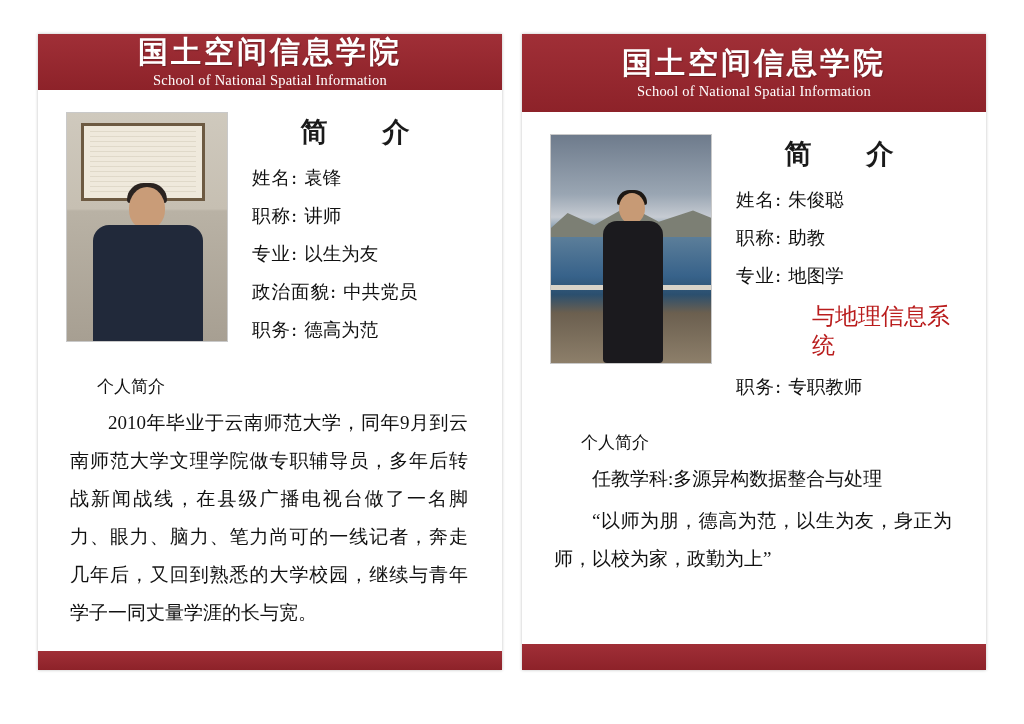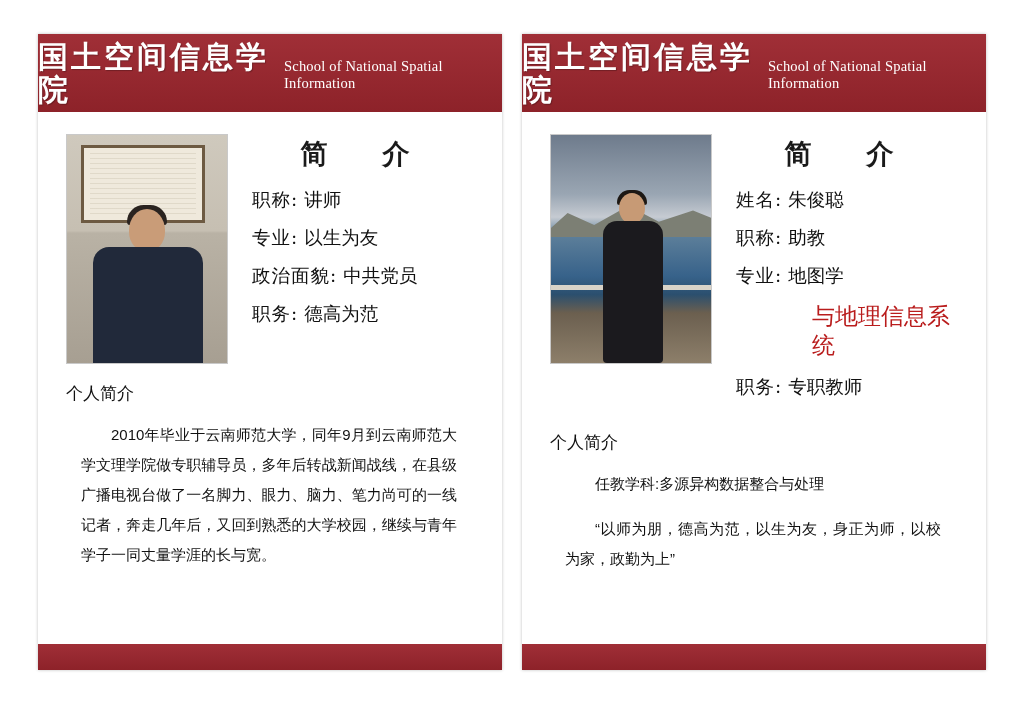--- a/index.html
+++ b/index.html
@@ -30,21 +30,21 @@
   .card-left { left: 38px; }
   .card-right { left: 522px; }
 
   .header {
     position: relative;
     height: 78px;
     background: #9b2b33;
     background: linear-gradient(180deg, #a02f37 0%, #8d2229 100%);
     color: #ffffff;
     display: flex;
-    flex-direction: row;
+    flex-direction: column;
     align-items: center;
     justify-content: center;
     overflow: hidden;
   }
   .header .cn-title {
     font-family: "DejaVu Serif", serif;
     font-size: 30px;
     font-weight: bold;
     letter-spacing: 3px;
     line-height: 1.1;
@@ -216,29 +216,30 @@
   }
 
   .bio {
     padding: 18px 30px 0 28px;
   }
   .bio-title {
     font-family: "DejaVu Serif", serif;
     font-size: 17px;
     color: #111111;
     margin-bottom: 6px;
+    margin-left: 31px;
   }
   .bio-para {
-    font-family: Liberation Sans, sans-serif;
-    font-size: 15px;
+    font-family: Liberation Serif, serif;
+    font-size: 19px;
     color: #111111;
     line-height: 2.0;
     text-indent: 2em;
     text-align: justify;
-    margin: 15px;
+    margin: 4px;
   }
 
   .footer {
     height: 26px;
     background: #9b2b33;
     background: linear-gradient(180deg, #a02f37 0%, #8d2229 100%);
   }
   .footer-gap {
     height: 22px;
     background: #ffffff;
@@ -259,20 +260,23 @@
         <div class="photo photo-indoor">
           <div class="frame"></div>
           <div class="person-hair"></div>
           <div class="person-head"></div>
           <div class="person-shirt"></div>
           <div class="person-body"></div>
         </div>
         <div class="fields">
           <div class="jianjie">简　介</div>
           <div class="field-row">
+            <span class="lbl">姓名:</span><span class="val">袁锋</span>
+          </div>
+          <div class="field-row">
             <span class="lbl">职称:</span><span class="val">讲师</span>
           </div>
           <div class="field-row">
             <span class="lbl">专业:</span><span class="val">以生为友</span>
           </div>
           <div class="field-row">
             <span class="lbl">政治面貌:</span><span class="val">中共党员</span>
           </div>
           <div class="field-row">
             <span class="lbl">职务:</span><span class="val">德高为范</span>

